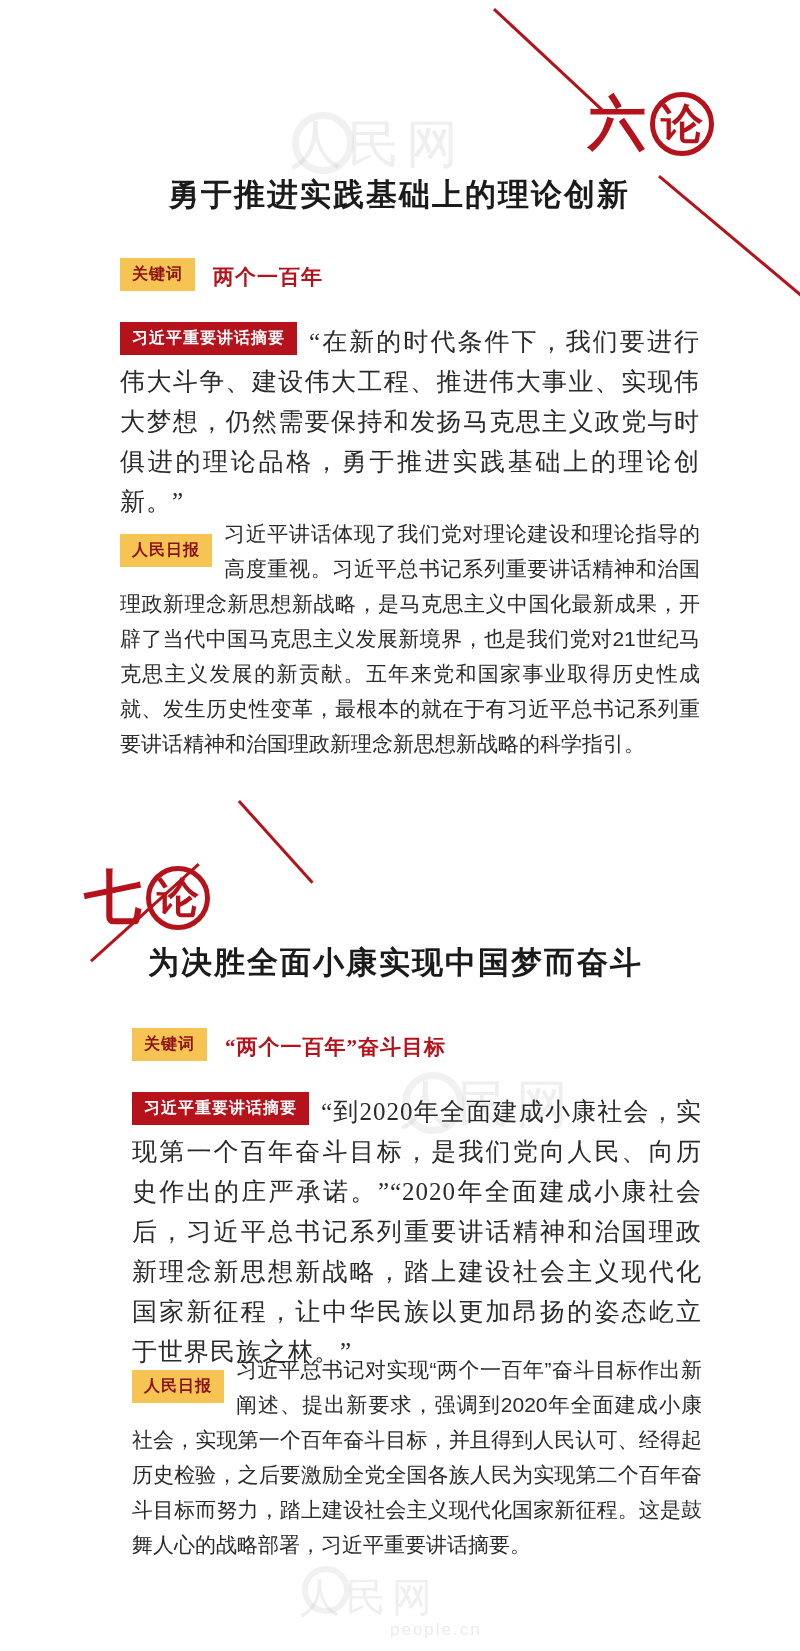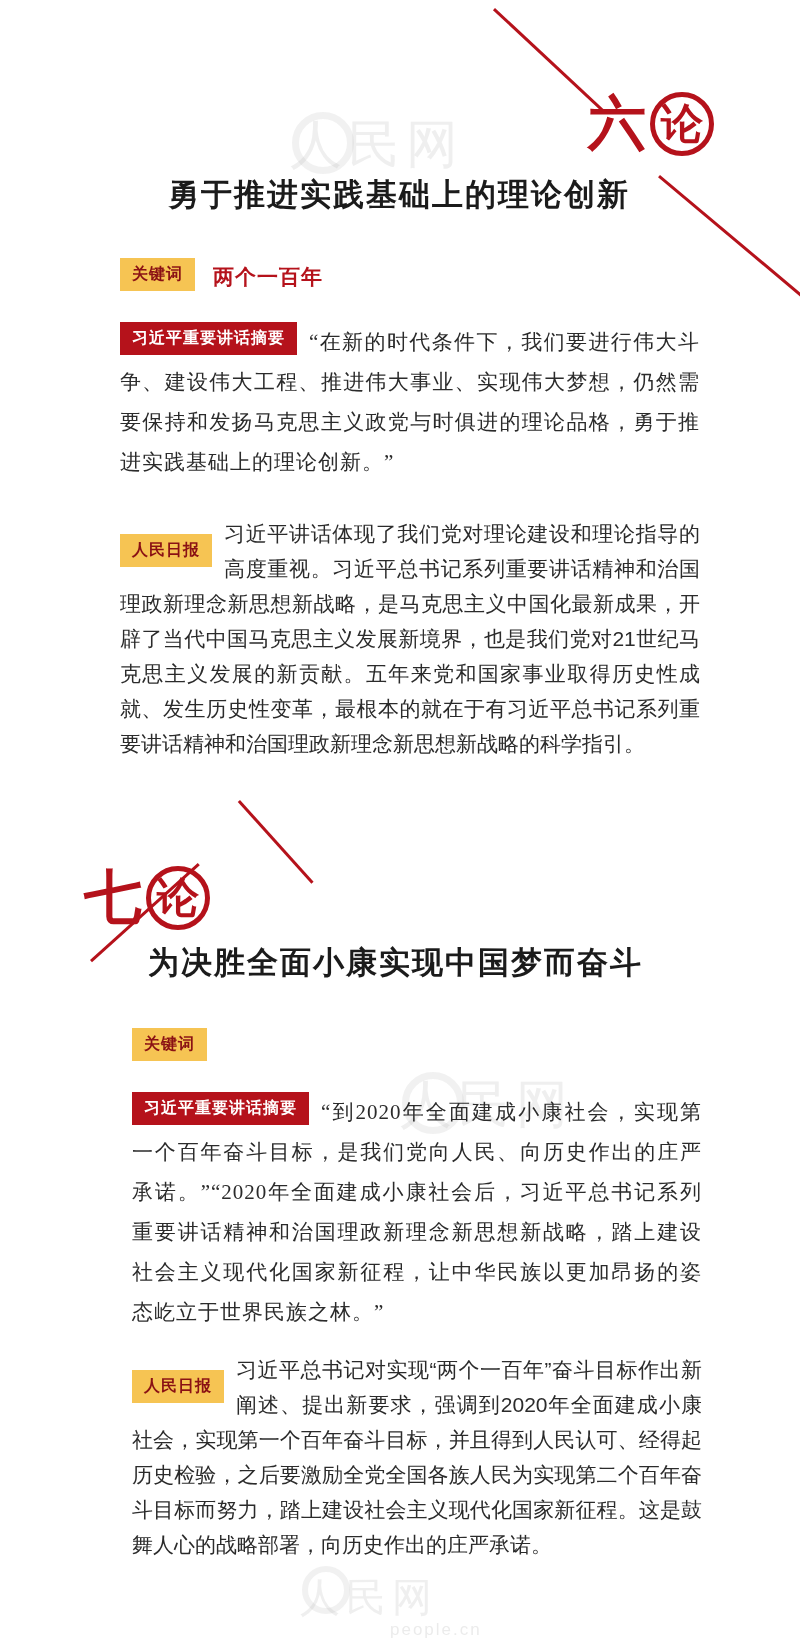--- a/index.html
+++ b/index.html
@@ -133,21 +133,21 @@
 
   
   .quote-block { position: absolute; }
   .quote-block .chip-holder {
     float: left;
     margin-right: 12px;
     border-radius: 9px;
   }
   .quote-text {
     font-family: "Liberation Serif", serif;
-    font-size: 21px;
+    font-size: 25px;
     line-height: 40px;
     color: #2b2b2b;
     text-align: justify;
     letter-spacing: 1px;
   }
   .q-6 { left: 120px; top: 322px; width: 580px; }
   .q-7 { left: 132px; top: 1092px; width: 570px; }
 
   
   .comment-block { position: absolute; }
@@ -207,29 +207,30 @@
 
   <div class="badge badge-7">
     <span>七</span>
     <span class="circle">论</span>
   </div>
 
   <div class="headline h-7">为决胜全面小康实现中国梦而奋斗</div>
 
   <div class="keyword-row kw-7">
     <span class="chip chip-key">关键词</span>
+    <span class="kw-text">“两个一百年”奋斗目标</span>
   </div>
 
   <div class="quote-block q-7">
     <span class="chip-holder">
       <span class="chip chip-speech">习近平重要讲话摘要</span>
     </span>
     <div class="quote-text">“到2020年全面建成小康社会，实现第一个百年奋斗目标，是我们党向人民、向历史作出的庄严承诺。”“2020年全面建成小康社会后，习近平总书记系列重要讲话精神和治国理政新理念新思想新战略，踏上建设社会主义现代化国家新征程，让中华民族以更加昂扬的姿态屹立于世界民族之林。”</div>
   </div>
 
   <div class="comment-block c-7">
     <span class="chip-holder">
       <span class="chip chip-paper">人民日报</span>
     </span>
-    <div class="comment-text">习近平总书记对实现“两个一百年”奋斗目标作出新阐述、提出新要求，强调到2020年全面建成小康社会，实现第一个百年奋斗目标，并且得到人民认可、经得起历史检验，之后要激励全党全国各族人民为实现第二个百年奋斗目标而努力，踏上建设社会主义现代化国家新征程。这是鼓舞人心的战略部署，向历史作出的庄严承诺。</div>
+    <div class="comment-text">习近平总书记对实现“两个一百年”奋斗目标作出新阐述、提出新要求，强调到2020年全面建成小康社会，实现第一个百年奋斗目标，并且得到人民认可、经得起历史检验，之后要激励全党全国各族人民为实现第二个百年奋斗目标而努力，踏上建设社会主义现代化国家新征程。这是鼓舞人心的战略部署，习近平重要讲话摘要。</div>
   </div>
 
 </div>
 
 </body></html>

